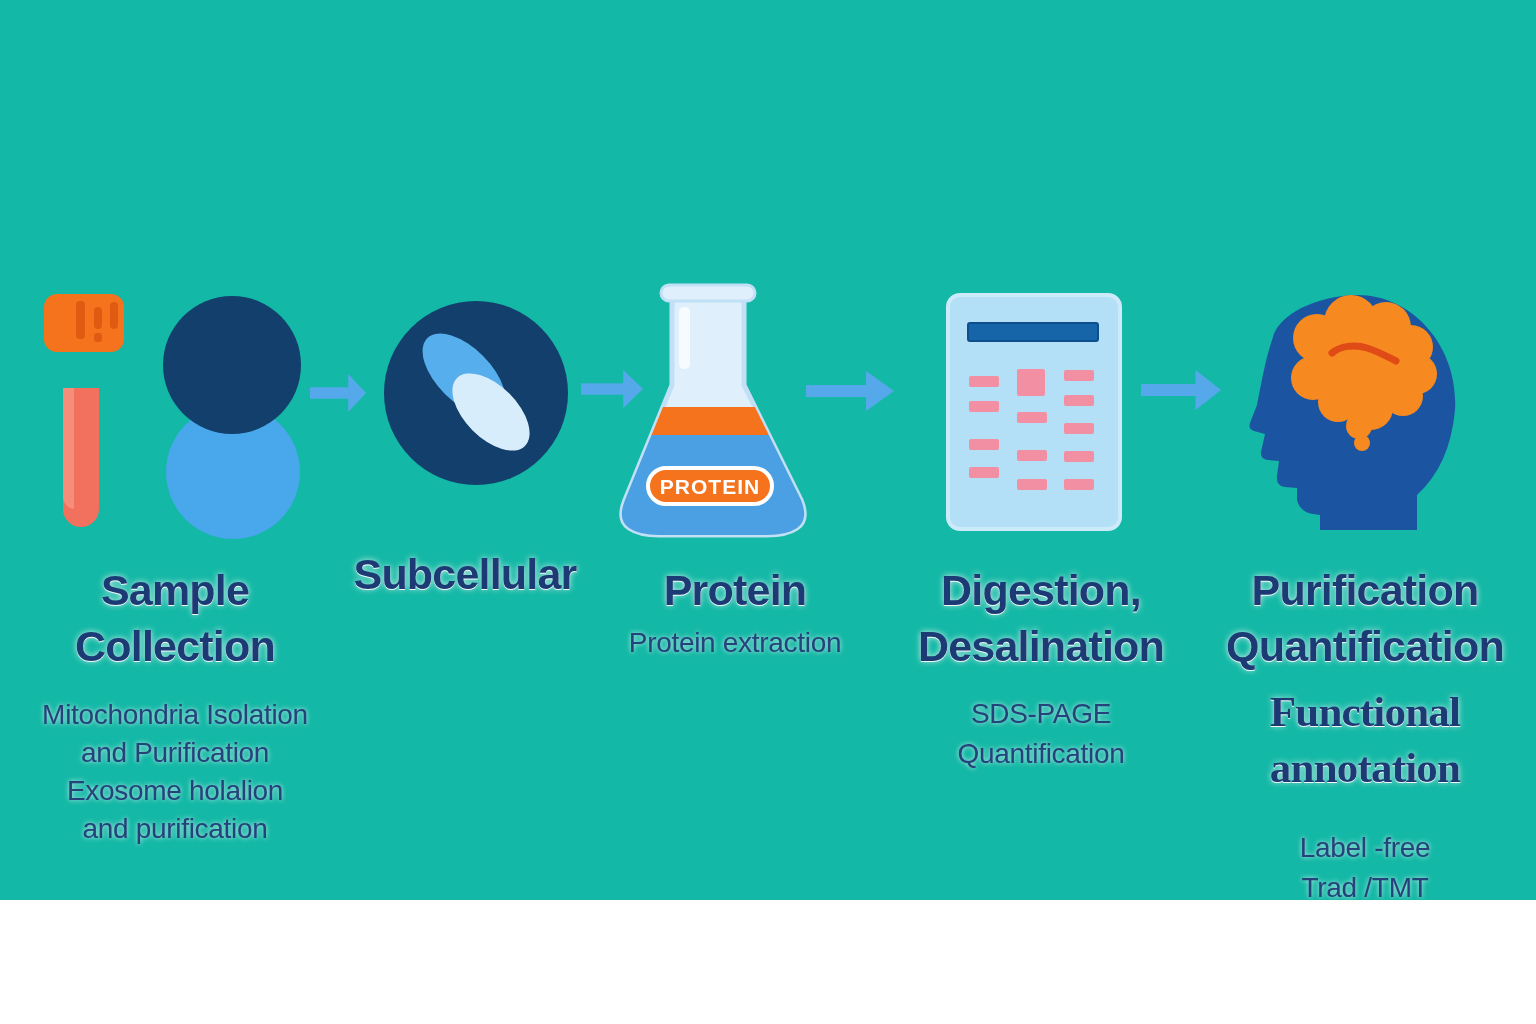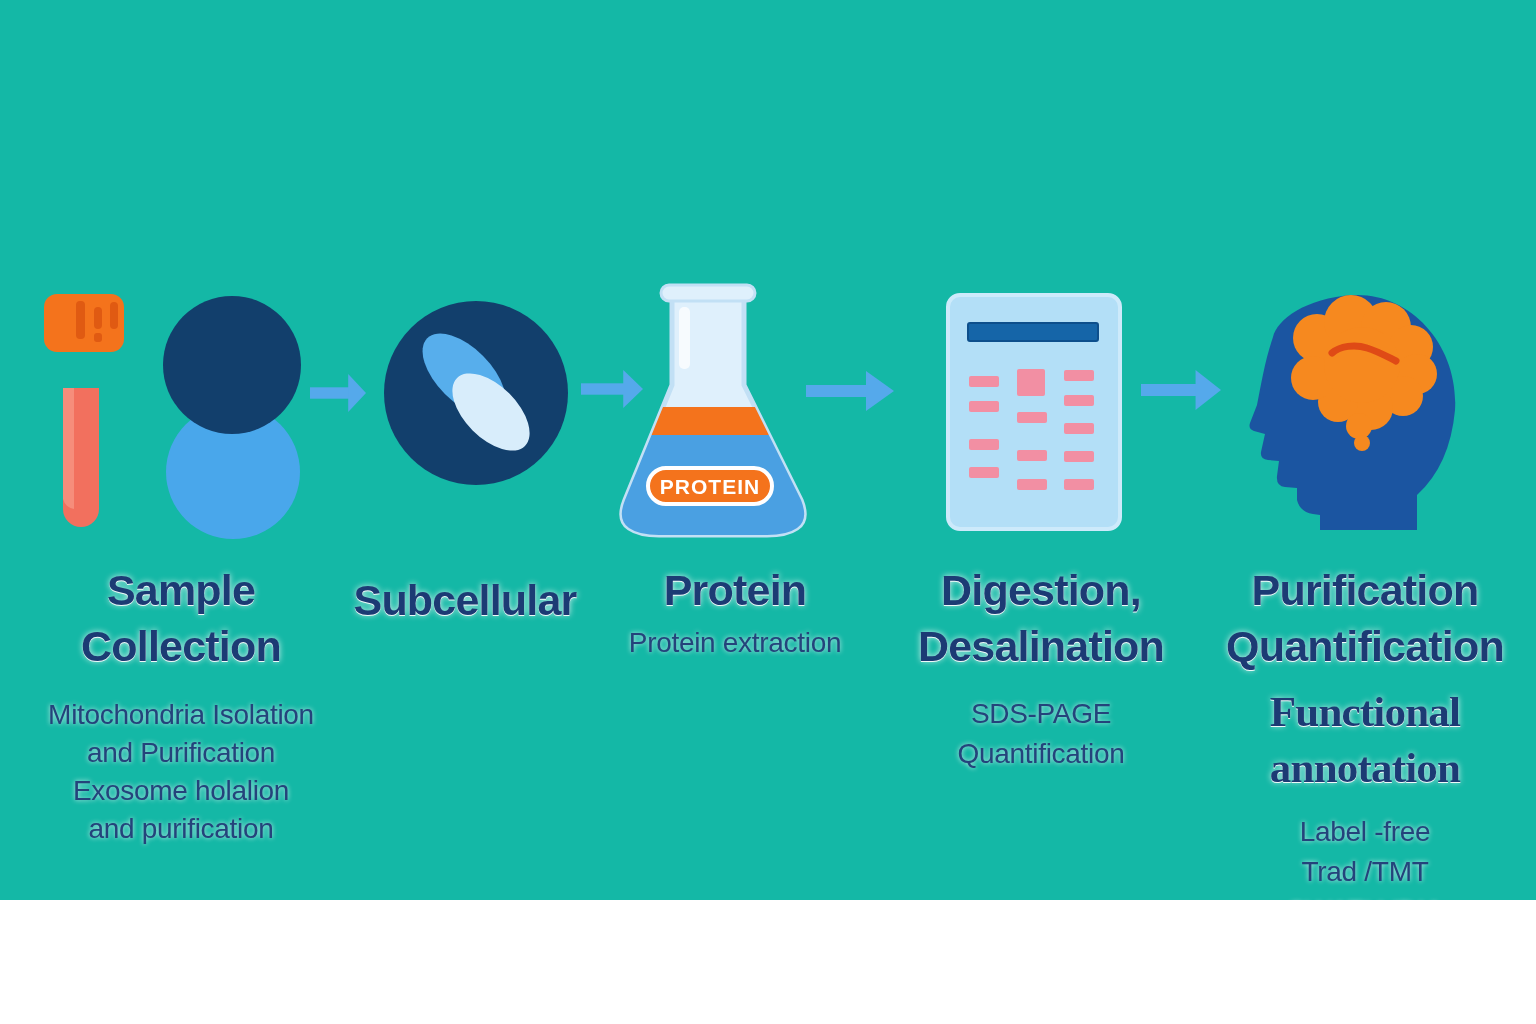--- a/index.html
+++ b/index.html
@@ -136,34 +136,34 @@
       <circle cx="126" cy="118" r="22"></circle>
       <circle cx="93" cy="112" r="20"></circle>
       <circle cx="68" cy="88" r="22"></circle>
       <circle cx="117" cy="75" r="38"></circle>
       <circle cx="114" cy="136" r="13"></circle>
       <circle cx="117" cy="153" r="8"></circle>
     </g>
     <path d="M 87 63 C 95 56 110 54 122 58 C 132 61 141 66 151 71" fill="none" stroke="#df4a16" stroke-width="7" stroke-linecap="round"></path>
   </svg>
 
-  <div class="abs" style="left:16px;top:562px;width:330px;">
+  <div class="abs" style="left:10px;top:562px;width:330px;">
     <div class="step-title">
       <div>Sample</div>
       <div>Collection</div>
     </div>
     <div class="step-sub" style="margin-top:22px;">
       <div>Mitochondria Isolation</div>
       <div>and Purification</div>
       <div>Exosome holalion</div>
       <div>and purification</div>
     </div>
   </div>
 
-  <div class="abs" style="left:330px;top:572px;width:270px;">
+  <div class="abs" style="left:330px;top:546px;width:270px;">
     <div class="step-title">
       <div>Subcellular</div>
     </div>
   </div>
 
   <div class="abs" style="left:590px;top:562px;width:290px;">
     <div class="step-title">
       <div>Protein</div>
     </div>
     <div class="step-sub" style="margin-top:6px;">
@@ -184,20 +184,20 @@
 
   <div class="abs" style="left:1205px;top:562px;width:320px;">
     <div class="step-title">
       <div>Purification</div>
       <div>Quantification</div>
     </div>
     <div class="step-title" style="margin-top:10px;font-family:Liberation Serif, serif;">
       <div>Functional</div>
       <div>annotation</div>
     </div>
-    <div class="step-sub sub-lg" style="margin-top:16px;">
+    <div class="step-sub sub-lg" style="margin-top:32px;">
       <div>Label -free</div>
       <div>Trad /TMT</div>
       <div>SWATI VDIA</div>
     </div>
   </div>
 
 </div>
 
 </body></html>

